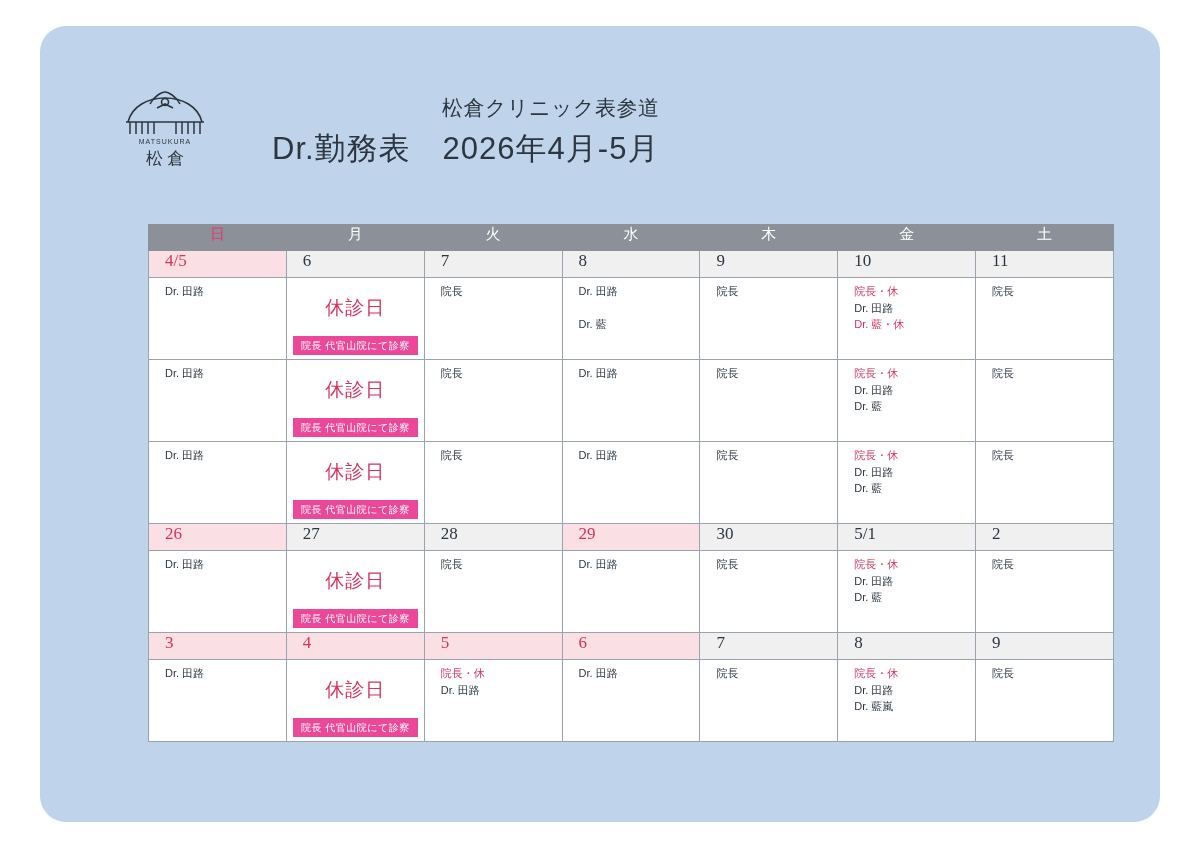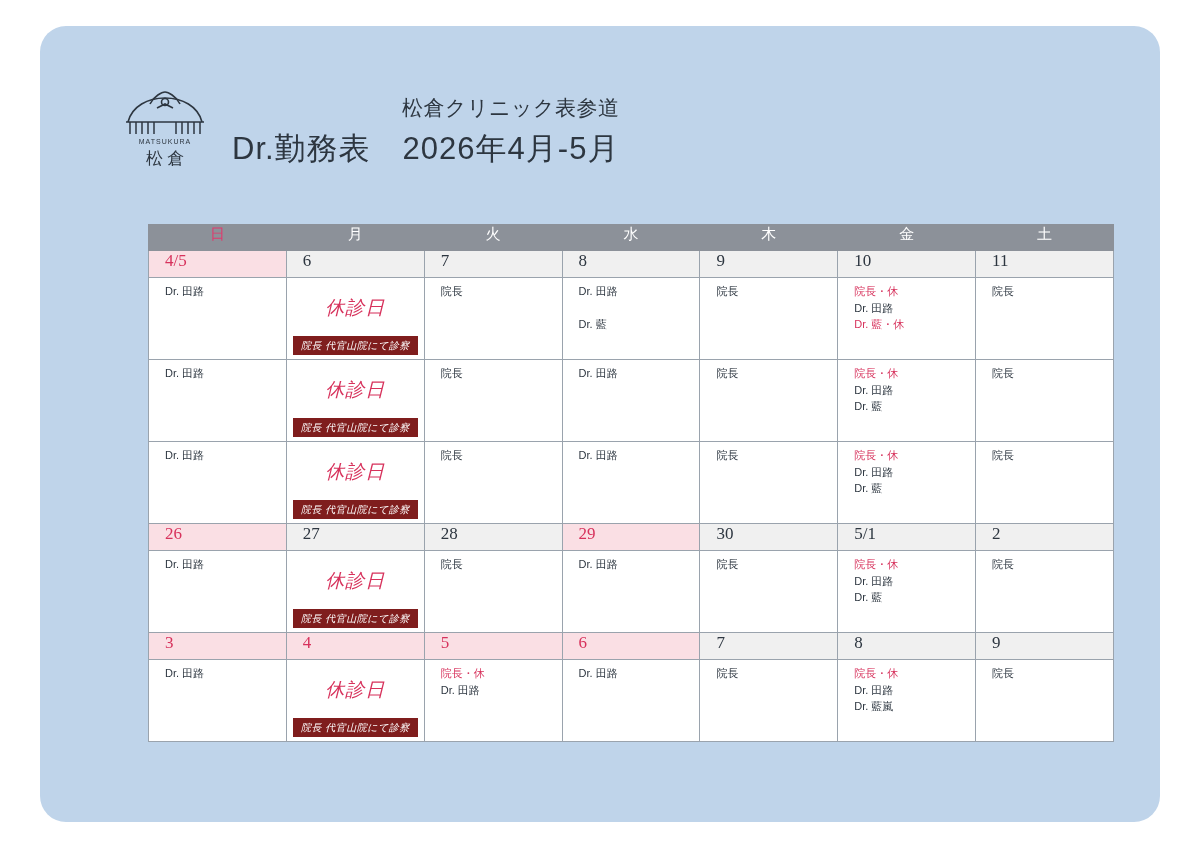--- a/index.html
+++ b/index.html
@@ -51,20 +51,21 @@
     color: #2d3640;
     letter-spacing: 0.5px;
     margin-bottom: 6px;
     font-weight: normal;
   }
   .doc-title {
     font-size: 31px;
     color: #2d3640;
     letter-spacing: 1px;
     font-weight: normal;
+    margin-left: 40px;
   }
 
   
   .calendar {
     position: absolute;
     left: 108px;
     top: 198px;
     width: 966px;
     border-collapse: collapse;
     background: #ffffff;
@@ -103,34 +104,33 @@
     background: #ffffff;
     padding: 5px 6px 4px 16px;
     font-size: 11px;
     color: #2d3640;
     line-height: 1.5;
   }
   .row-body td.mon-cell {
     position: relative;
     padding: 0;
     text-align: center;
-    font-style: italic;
   }
   .closed-label {
     color: #d7325c;
     font-size: 19px;
     margin-top: 16px;
     letter-spacing: 1px;
   }
   .closed-note {
     position: absolute;
     left: 6px;
     right: 6px;
     bottom: 4px;
-    background: #7f1d1d;
+    background: #ec4899;
     color: #ffffff;
     font-size: 10px;
     padding: 2px 0 2px 0;
     letter-spacing: 0.5px;
   }
   .doc {
     white-space: nowrap;
   }
   .doc.pink { color: #d7325c; }
   .doc.spacer { visibility: hidden; }

